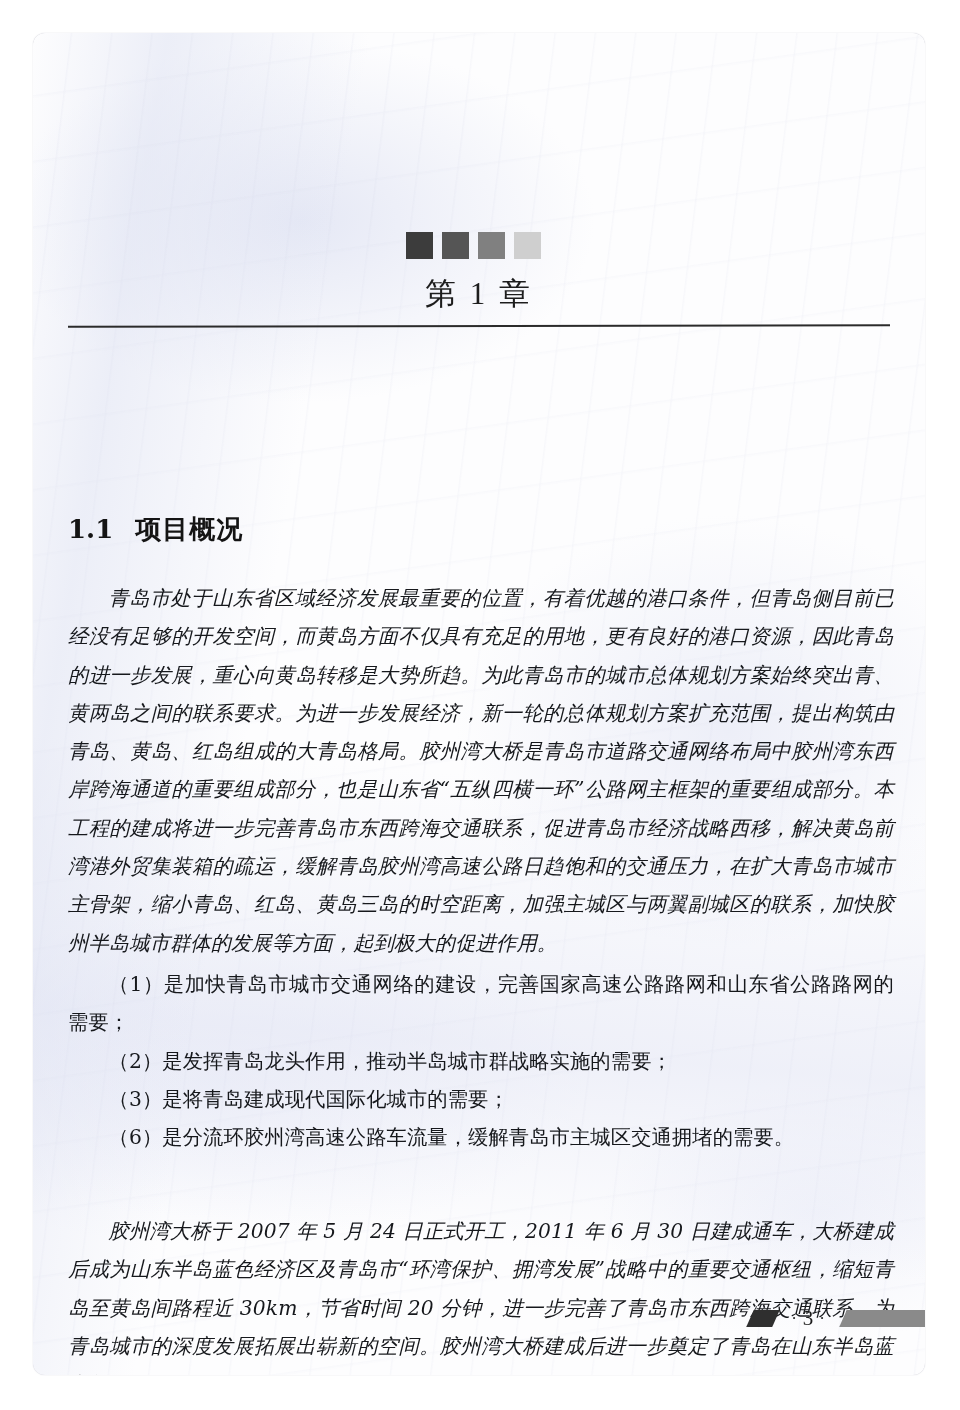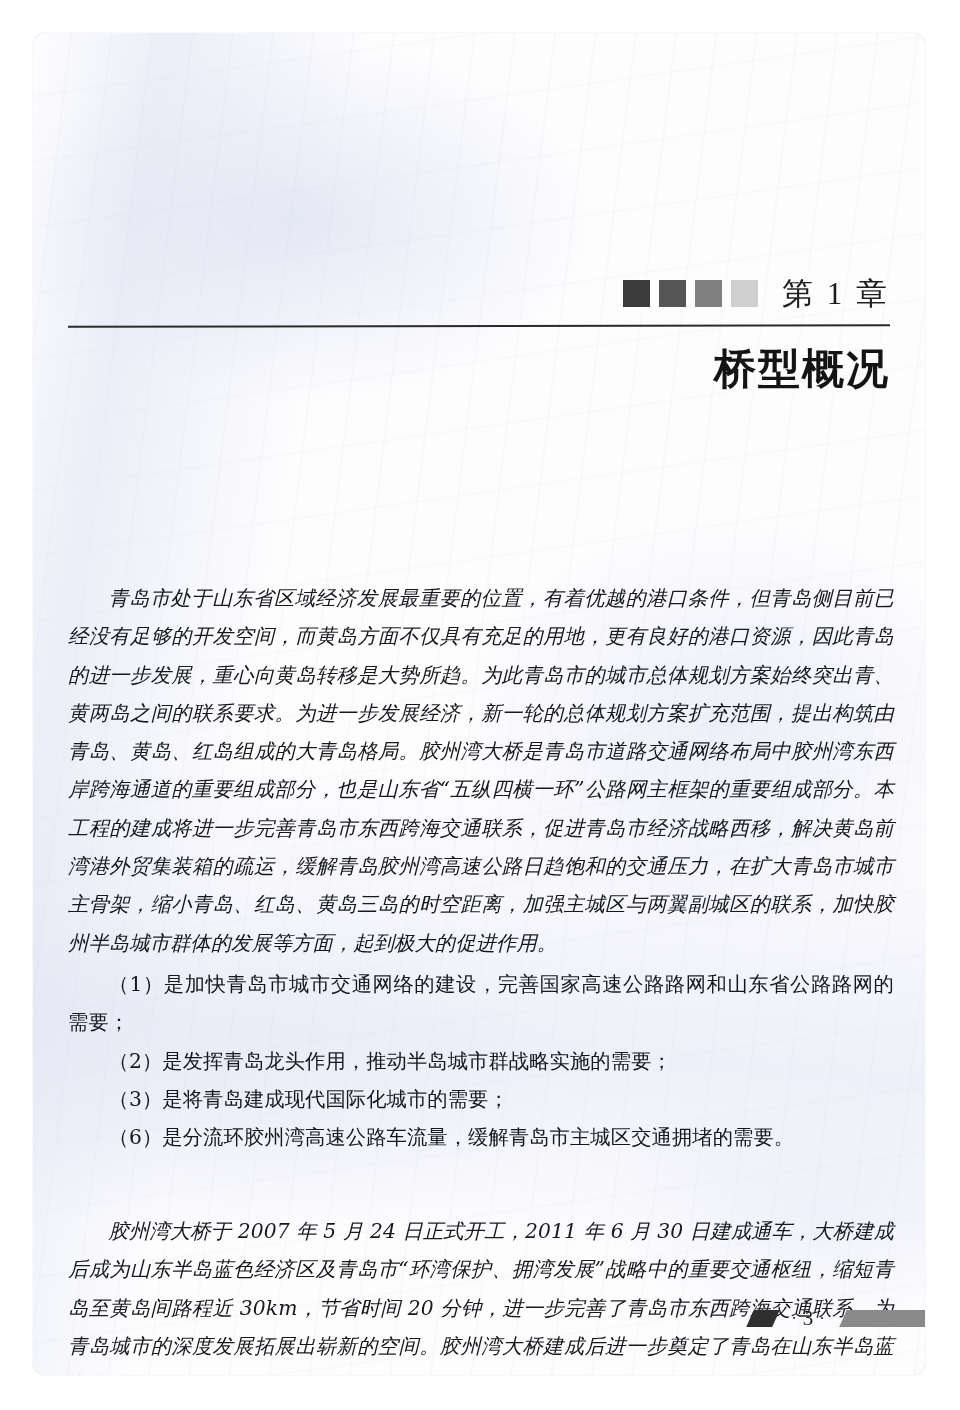--- a/index.html
+++ b/index.html
@@ -69,20 +69,21 @@
     left: 35px;
     top: 240px;
     width: 822px;
   }
   .chapter-top {
     display: flex;
     align-items: center;
     justify-content: flex-end;
     gap: 12px;
     height: 42px;
+    flex-direction: column;
   }
   .swatches {
     display: flex;
     gap: 9px;
     margin-right: 12px;
     padding-bottom: 2px;
   }
   .swatch {
     width: 27px;
     height: 27px;
@@ -204,23 +205,25 @@
       <div class="chapter-top">
         <div class="swatches">
           <span class="swatch" id="sw0" style="background: rgb(60, 60, 60);"></span>
           <span class="swatch" id="sw1" style="background: rgb(85, 85, 85);"></span>
           <span class="swatch" id="sw2" style="background: rgb(128, 128, 128);"></span>
           <span class="swatch" id="sw3" style="background: rgb(207, 207, 207);"></span>
         </div>
         <div class="chapter-num">第 1 章</div>
       </div>
       <div class="chapter-rule"></div>
-      <div class="chapter-title">桥型概况</div>
-    </div>
-
+    </div>
+
+    <div class="section-heading" id="sec-1-1">
+      <span class="sec-num">1.1</span><span>项目概况</span>
+    </div>
 
     <div class="body-block para-indent" id="para-intro">青岛市处于山东省区域经济发展最重要的位置，有着优越的港口条件，但青岛侧目前已经没有足够的开发空间，而黄岛方面不仅具有充足的用地，更有良好的港口资源，因此青岛的进一步发展，重心向黄岛转移是大势所趋。为此青岛市的城市总体规划方案始终突出青、黄两岛之间的联系要求。为进一步发展经济，新一轮的总体规划方案扩充范围，提出构筑由青岛、黄岛、红岛组成的大青岛格局。胶州湾大桥是青岛市道路交通网络布局中胶州湾东西岸跨海通道的重要组成部分，也是山东省“五纵四横一环”公路网主框架的重要组成部分。本工程的建成将进一步完善青岛市东西跨海交通联系，促进青岛市经济战略西移，解决黄岛前湾港外贸集装箱的疏运，缓解青岛胶州湾高速公路日趋饱和的交通压力，在扩大青岛市城市主骨架，缩小青岛、红岛、黄岛三岛的时空距离，加强主城区与两翼副城区的联系，加快胶州半岛城市群体的发展等方面，起到极大的促进作用。</div>
 
 
     <div class="body-block" id="list-block">
       <div class="list-item">（1）是加快青岛市城市交通网络的建设，完善国家高速公路路网和山东省公路路网的需要；</div>
       <div class="list-item">（2）是发挥青岛龙头作用，推动半岛城市群战略实施的需要；</div>
       <div class="list-item">（3）是将青岛建成现代国际化城市的需要；</div>
       <div class="list-item">（6）是分流环胶州湾高速公路车流量，缓解青岛市主城区交通拥堵的需要。</div>
     </div>

